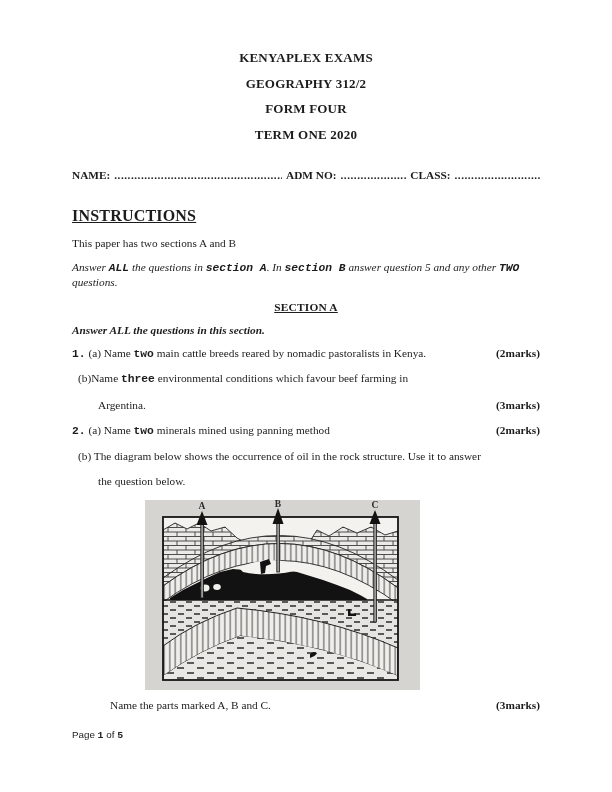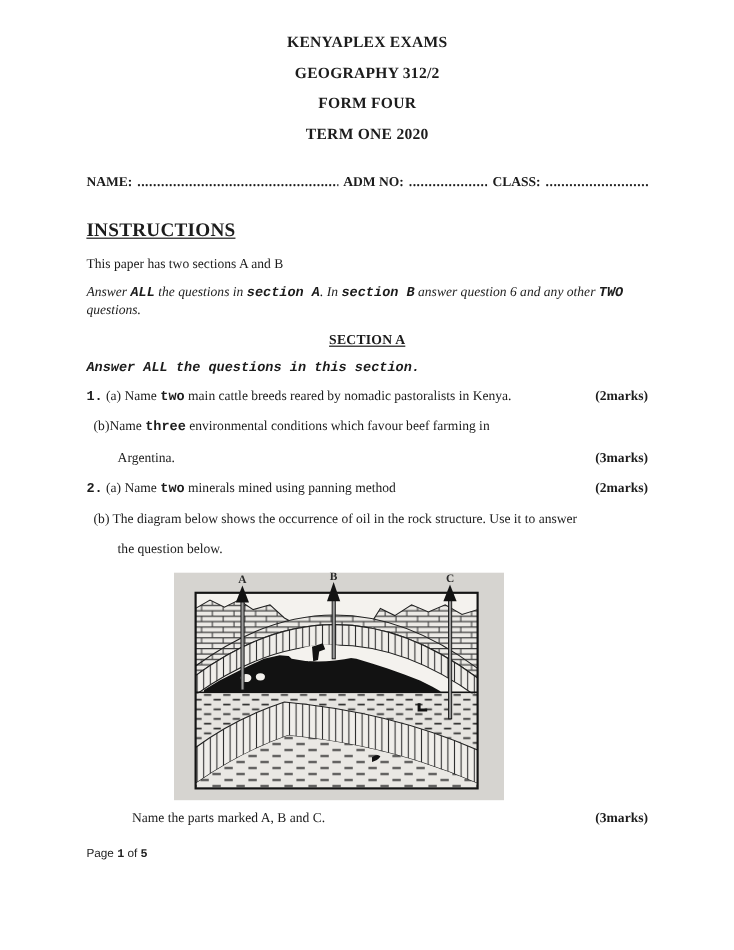--- a/index.html
+++ b/index.html
@@ -1,39 +1,39 @@
 <!DOCTYPE html>
 <html><head>
 <meta charset="utf-8">
 <style>
   html,body{margin:0;padding:0;}
   body{
     width:612px;height:792px;background:#ffffff;overflow:hidden;
     font-family:"Liberation Serif",serif;color:#1c1c1c;
     -webkit-font-smoothing:antialiased;
   }
-  .page{box-sizing:border-box;width:612px;height:620px;padding:22px 72px 0 72px;position:relative;}
+  .page{box-sizing:border-box;width:612px;height:620px;padding:45px 72px 0 72px;position:relative;}
   .center{text-align:center;}
   .title-line{font-weight:bold;font-size:13px;line-height:25.5px;letter-spacing:.2px;}
   
   .name-row{display:flex;align-items:flex-start;margin-top:22px;font-weight:bold;font-size:11.3px;white-space:nowrap;}
   .name-row .lbl{flex:none;}
   .name-row .dots{overflow:hidden;letter-spacing:.5px;margin:0 4px 0 4px;}
   .dots-name{flex:2.55 1 0;}
   .dots-adm{flex:1 1 0;}
   .dots-class{flex:1.3 1 0;margin-right:0 !important;}
   
   .ins-head{margin-top:26px;font-size:16px;font-weight:bold;}
   .ins-head span{text-decoration:underline;letter-spacing:.2px;}
   .para{margin-top:11px;font-size:11.3px;line-height:14.5px;}
   .italic{font-style:italic;}
   .bold{font-weight:bold;font-family:Liberation Mono, monospace;}
   .section-head{margin-top:11px;font-size:11.4px;font-weight:bold;}
   .section-head span{text-decoration:underline;letter-spacing:.2px;}
-  .note-line{margin-top:11px;font-size:11.3px;font-weight:bold;font-style:italic;font-family:Liberation Mono, monospace;}
+  .note-line{margin-top:11px;font-size:11.3px;font-weight:bold;font-style:italic;}
   
   .qrow{display:flex;justify-content:space-between;align-items:baseline;margin-top:10px;font-size:11.3px;line-height:14.5px;white-space:nowrap;}
   .qrow .qtext{overflow:hidden;}
   .marks{font-weight:bold;flex:none;padding-left:8px;text-align:right;}
   .ind1{padding-left:6px;}
   .ind2{padding-left:26px;}
   .ind3{padding-left:38px;}
   
   .diagram{display:block;margin:11px 0 0 73px;}
   
@@ -58,21 +58,21 @@
     <span class="dots dots-adm">............................................................</span>
     <span class="lbl">CLASS:</span>
     <span class="dots dots-class">...............................................................................</span>
   </div>
 
   <div class="ins-head">
     <span>INSTRUCTIONS</span>
   </div>
   <div class="para">This paper has two sections A and B</div>
   <div class="para italic" style="margin-top:9px">
-    <span>Answer </span><span class="bold">ALL</span><span> the questions in </span><span class="bold">section A</span><span>. In </span><span class="bold">section B</span><span> answer question 6 and any other </span><span class="bold">TWO</span><br>
+    <span>Answer </span><span class="bold">ALL</span><span> the questions in </span><span class="bold">section A</span><span>. In </span><span class="bold">section B</span><span> answer question 5 and any other </span><span class="bold">TWO</span><br>
     <span>questions.</span>
   </div>
 
   <div class="section-head center">
     <span>SECTION A</span>
   </div>
   <div class="note-line">Answer ALL the questions in this section.</div>
 
   <div class="qrow">
     <span class="qtext"><span class="bold">1.</span><span> (a) Name </span><span class="bold">two</span><span> main cattle breeds reared by nomadic pastoralists in Kenya.</span></span>

